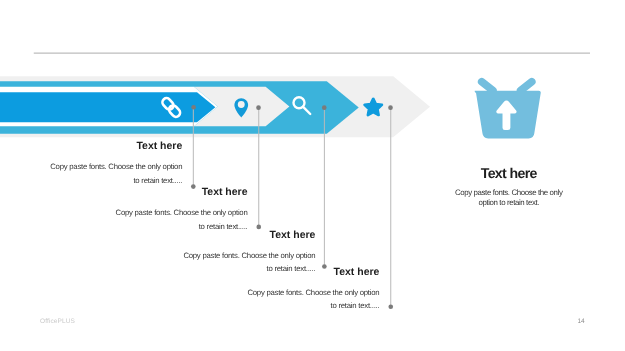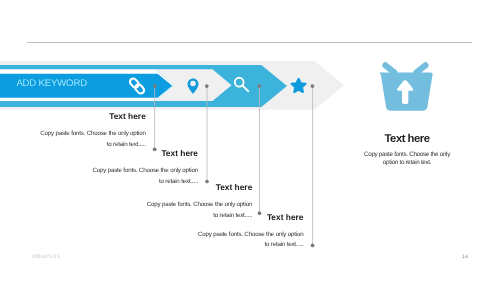--- a/index.html
+++ b/index.html
@@ -44,21 +44,20 @@
 
     <path d="M -30 64.9 L 261.4 64.9 L 287 85.9 L 261.4 106.9 L -30 106.9 Z" fill="#3bb3db"></path>
 
     <path d="M 155.2 69.3 L 212.5 69.3 L 231.5 85.15 L 212.5 101.0 L 155.2 101.0 L 174.2 85.15 Z" fill="#f0f0f0"></path>
 
     <path d="M -30 69.3 L 155.2 69.3 L 174.2 85.15 L 155.2 101.0 L -30 101.0 Z" fill="#ffffff"></path>
 
     <path d="M -30 73.8 L 157.6 73.8 L 172.3 85.8 L 157.6 97.8 L -30 97.8 Z" fill="#0c9ce0"></path>
   </svg>
 
-  <div class="banner-label">ADD KEYWORD</div>
 
   <svg class="icon-link" width="20" height="22" viewBox="0 0 20 22">
     <g transform="translate(10,11) rotate(-42)">
       <rect x="-3.3" y="-8.9" width="6.6" height="9.9" rx="3.3" ry="3.3" fill="none" stroke="#ffffff" stroke-width="2.1"></rect>
       <rect x="-3.3" y="-1.0" width="6.6" height="9.9" rx="3.3" ry="3.3" fill="none" stroke="#ffffff" stroke-width="2.1"></rect>
     </g>
   </svg>
 
   <svg class="icon-pin" width="12" height="17" viewBox="0 0 12 17">
     <path d="M6 0.5 C2.96 0.5 0.5 2.96 0.5 6.0 C0.5 7.9 1.7 10.2 3.0 12.1 C4.1 13.7 5.3 15.1 6 15.9 C6.7 15.1 7.9 13.7 9.0 12.1 C10.3 10.2 11.5 7.9 11.5 6.0 C11.5 2.96 9.04 0.5 6 0.5 Z" fill="#139ad8"></path>

